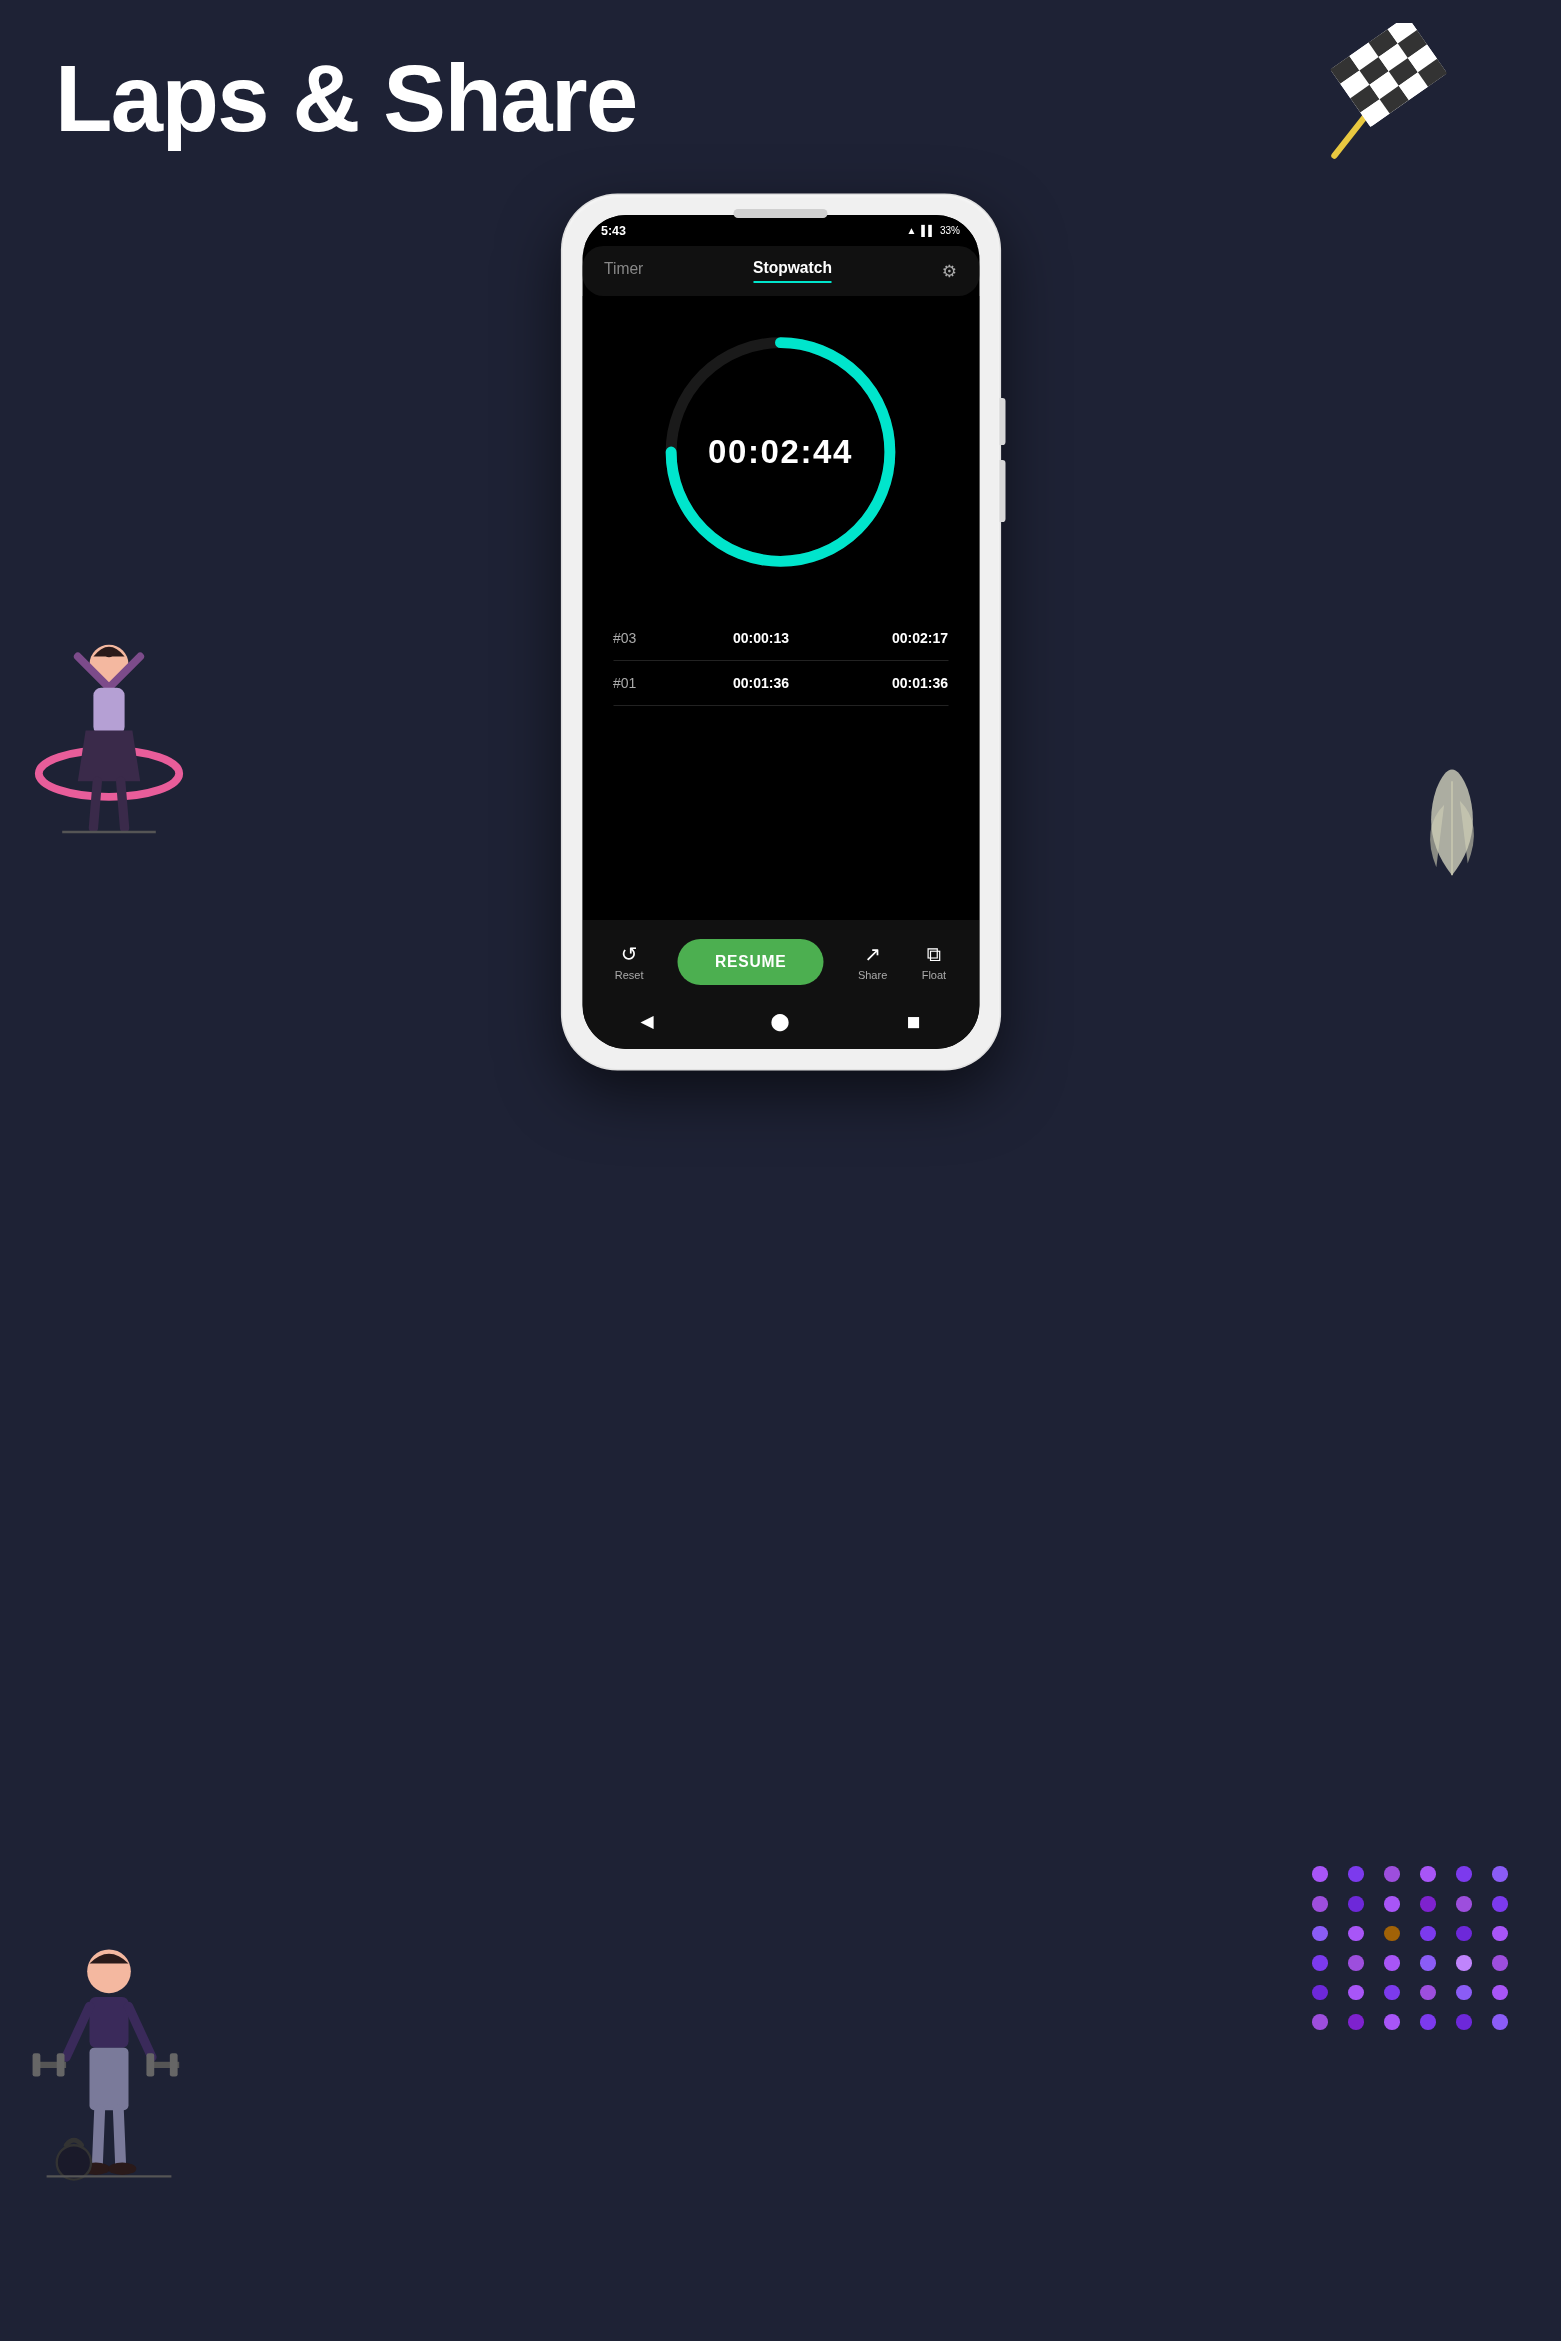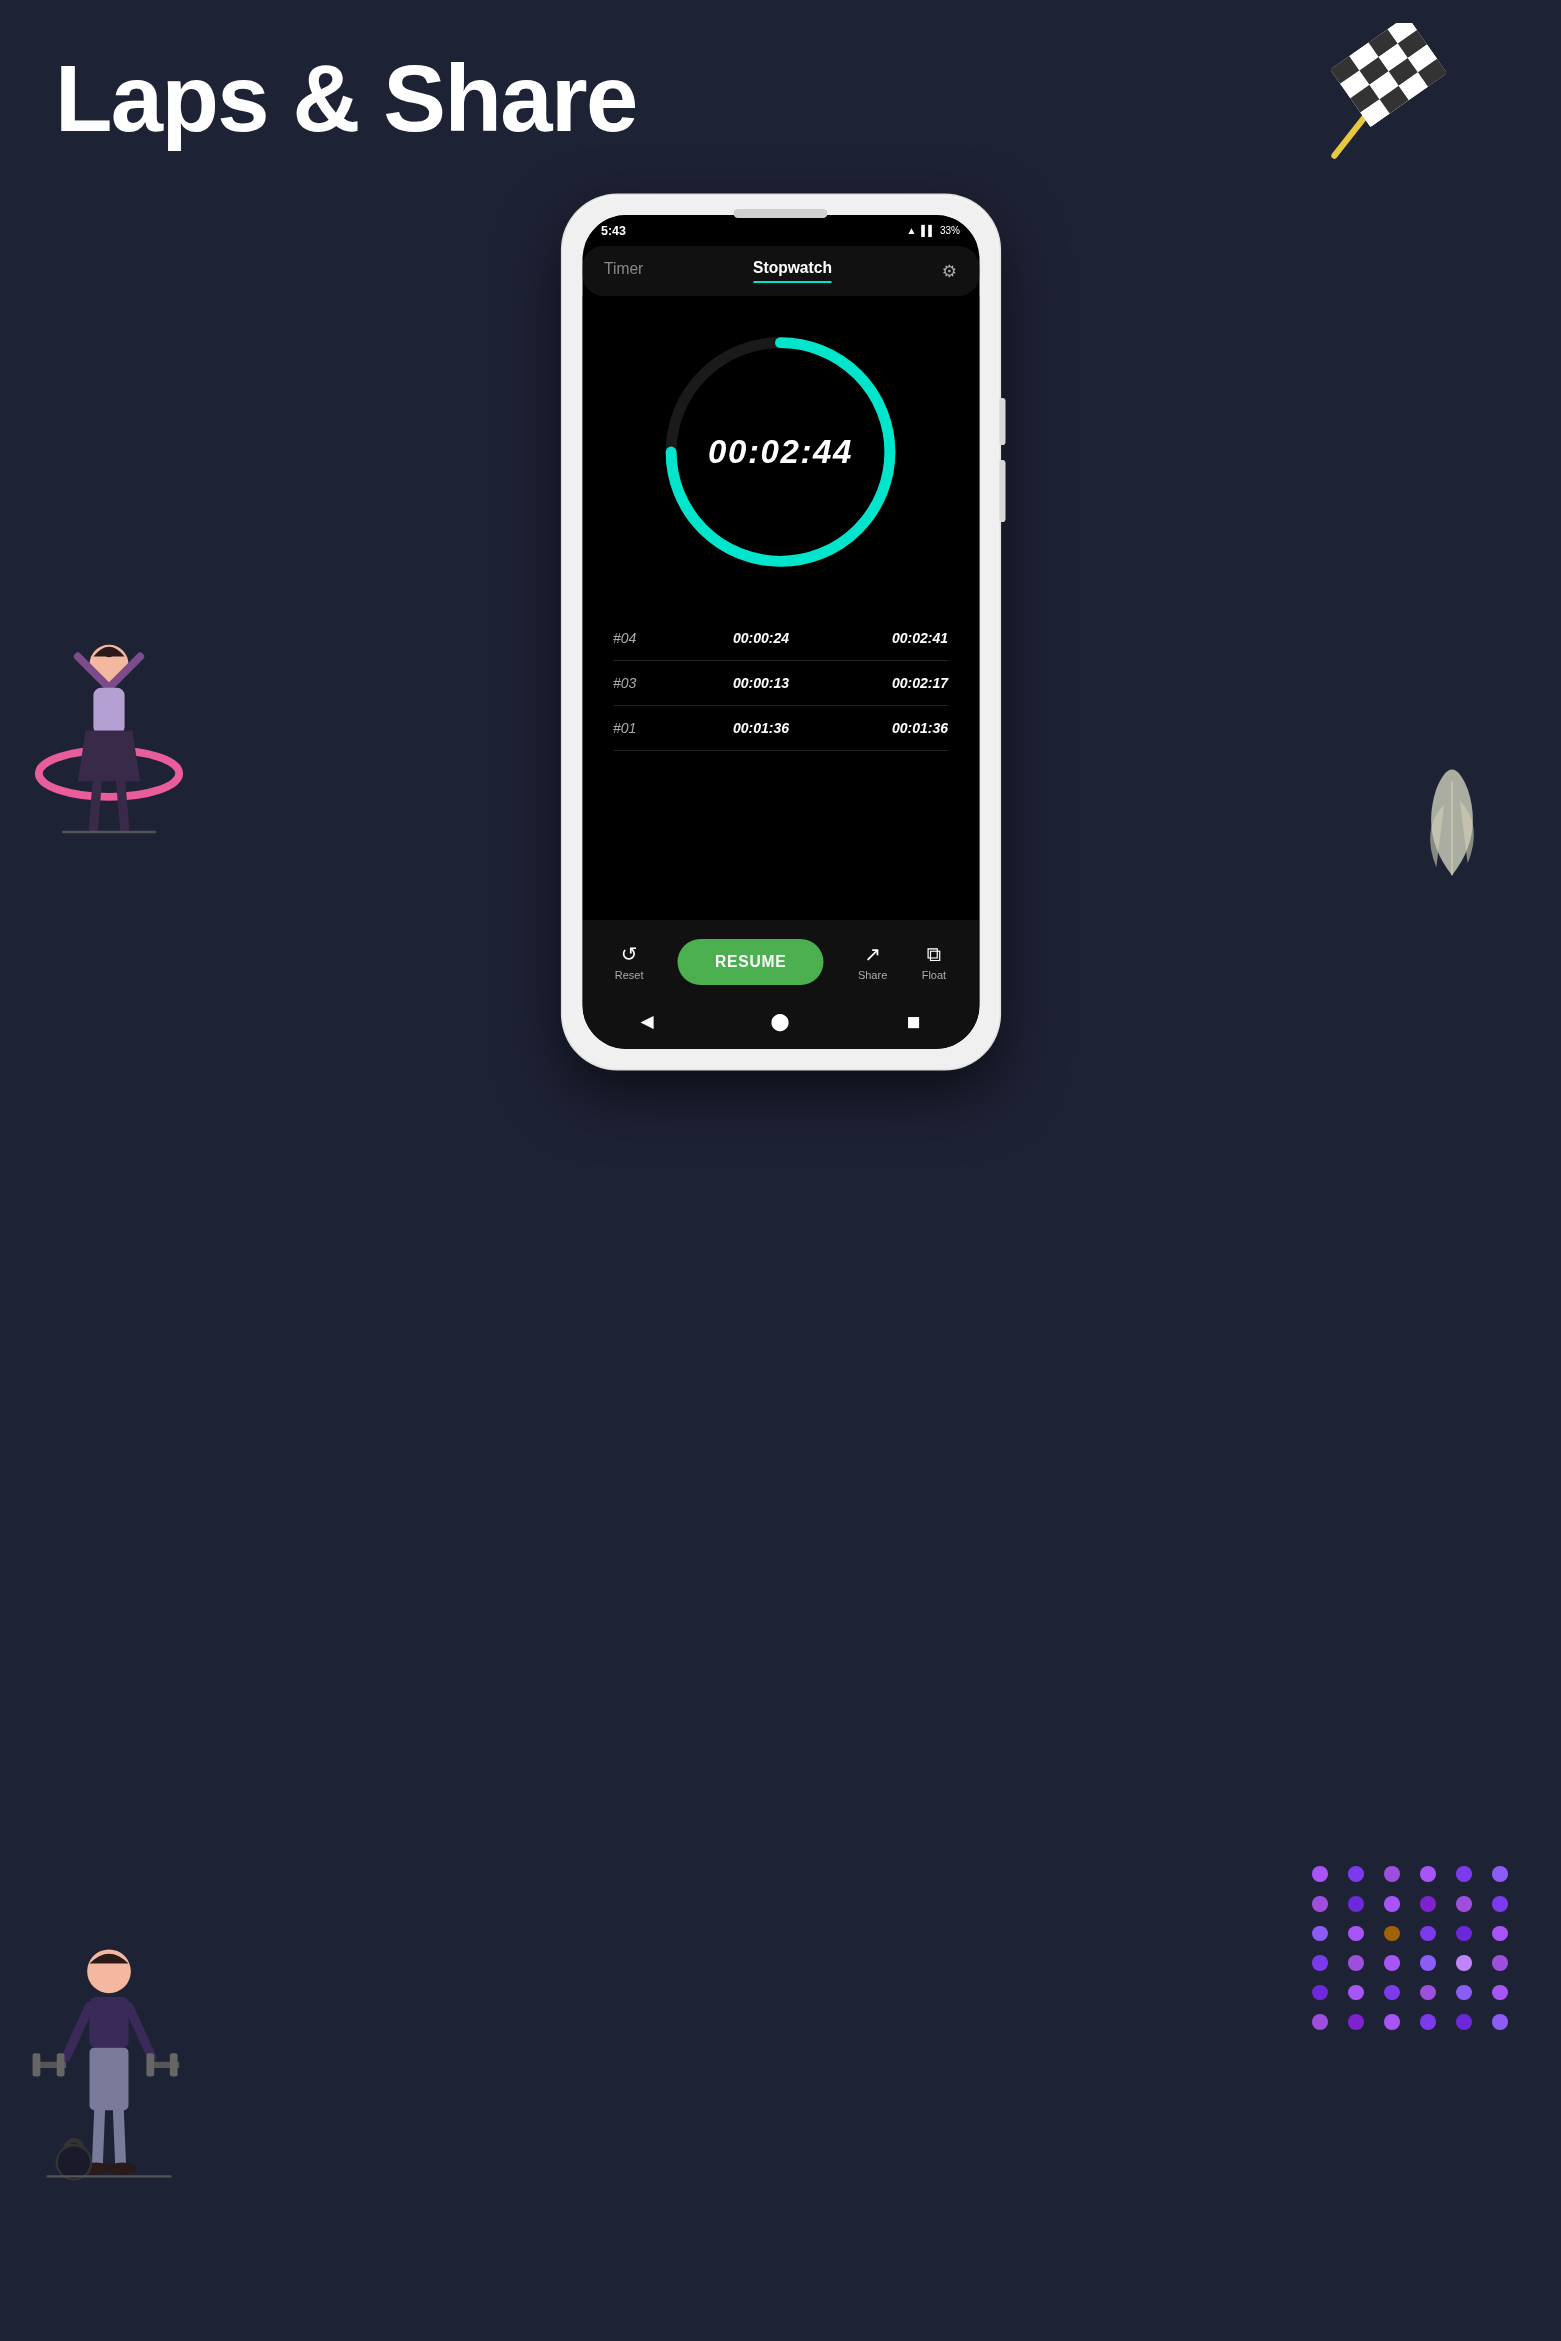--- a/index.html
+++ b/index.html
@@ -198,21 +198,20 @@
     }
 
     
     .main-content {
       flex: 1;
       background: #000;
       display: flex;
       flex-direction: column;
       align-items: center;
       padding: 15.6px 0 0 0;
-      font-style: italic;
     }
 
     
     .stopwatch-container {
       position: relative;
       width: 250px;
       height: 250px;
       margin: 15.6px 0;
     }
 
@@ -520,25 +519,20 @@
 
             <circle cx="160" cy="160" r="140" fill="none" stroke="#1a1a1a" stroke-width="14"></circle>
 
             <circle cx="160" cy="160" r="140" fill="none" stroke="#00e5cc" stroke-width="14" stroke-dasharray="659 220" stroke-linecap="round"></circle>
           </svg>
           <div class="stopwatch-time">00:02:44</div>
         </div>
 
         <div class="laps-section">
           <div class="lap-row">
-            <span class="lap-number">#04</span>
-            <span class="lap-time">00:00:24</span>
-            <span class="lap-total">00:02:41</span>
-          </div>
-          <div class="lap-row">
             <span class="lap-number">#03</span>
             <span class="lap-time">00:00:13</span>
             <span class="lap-total">00:02:17</span>
           </div>
           <div class="lap-row">
             <span class="lap-number">#01</span>
             <span class="lap-time">00:01:36</span>
             <span class="lap-total">00:01:36</span>
           </div>
         </div>

